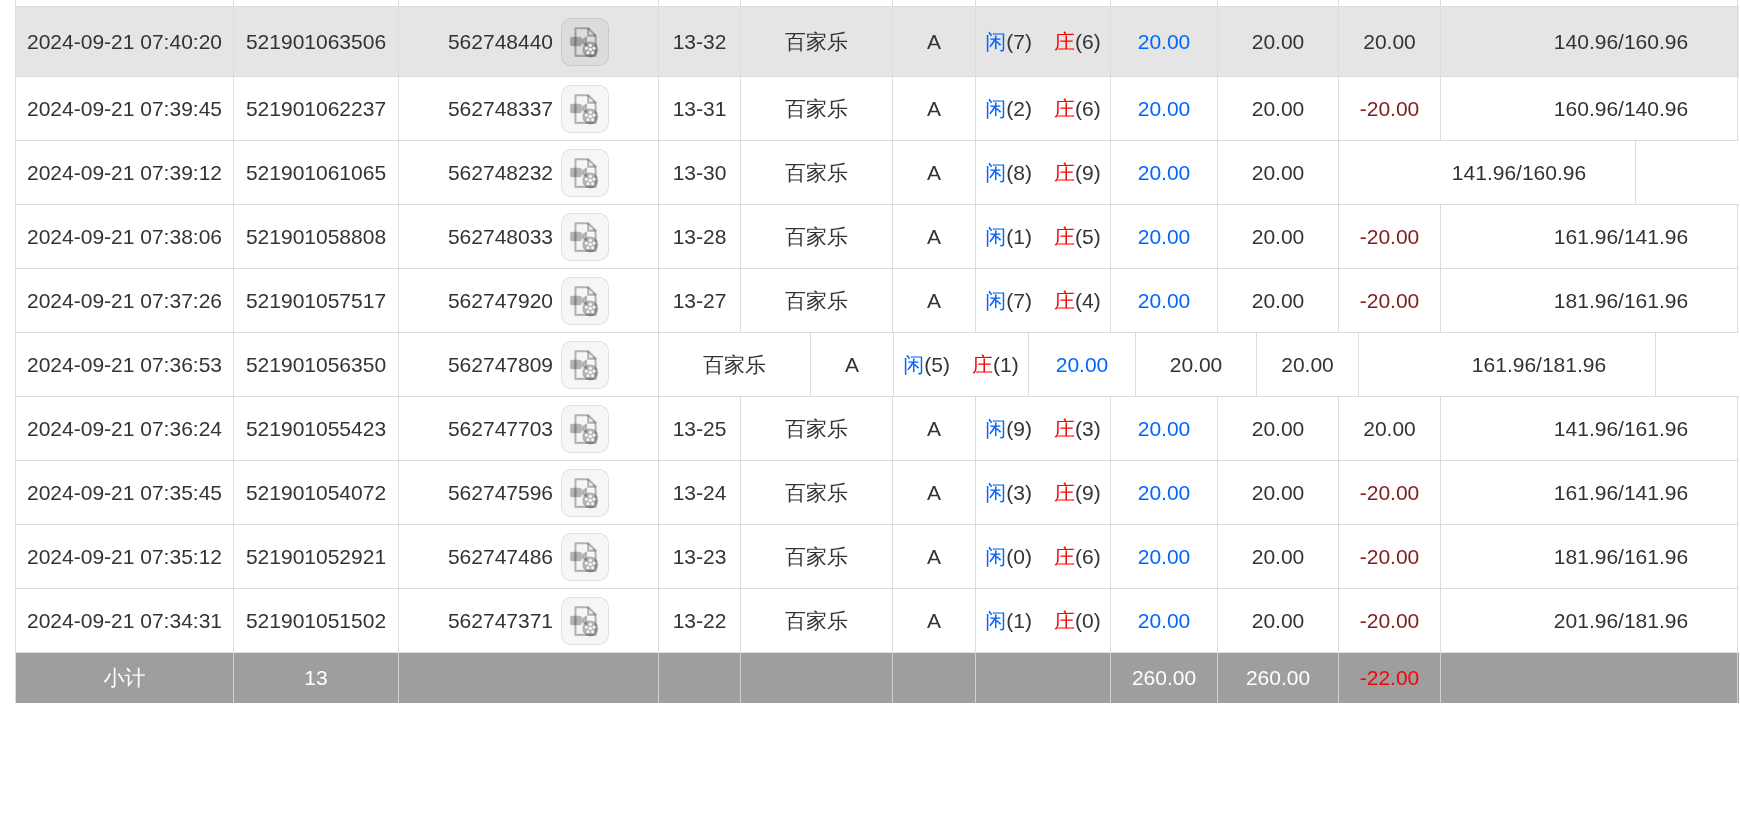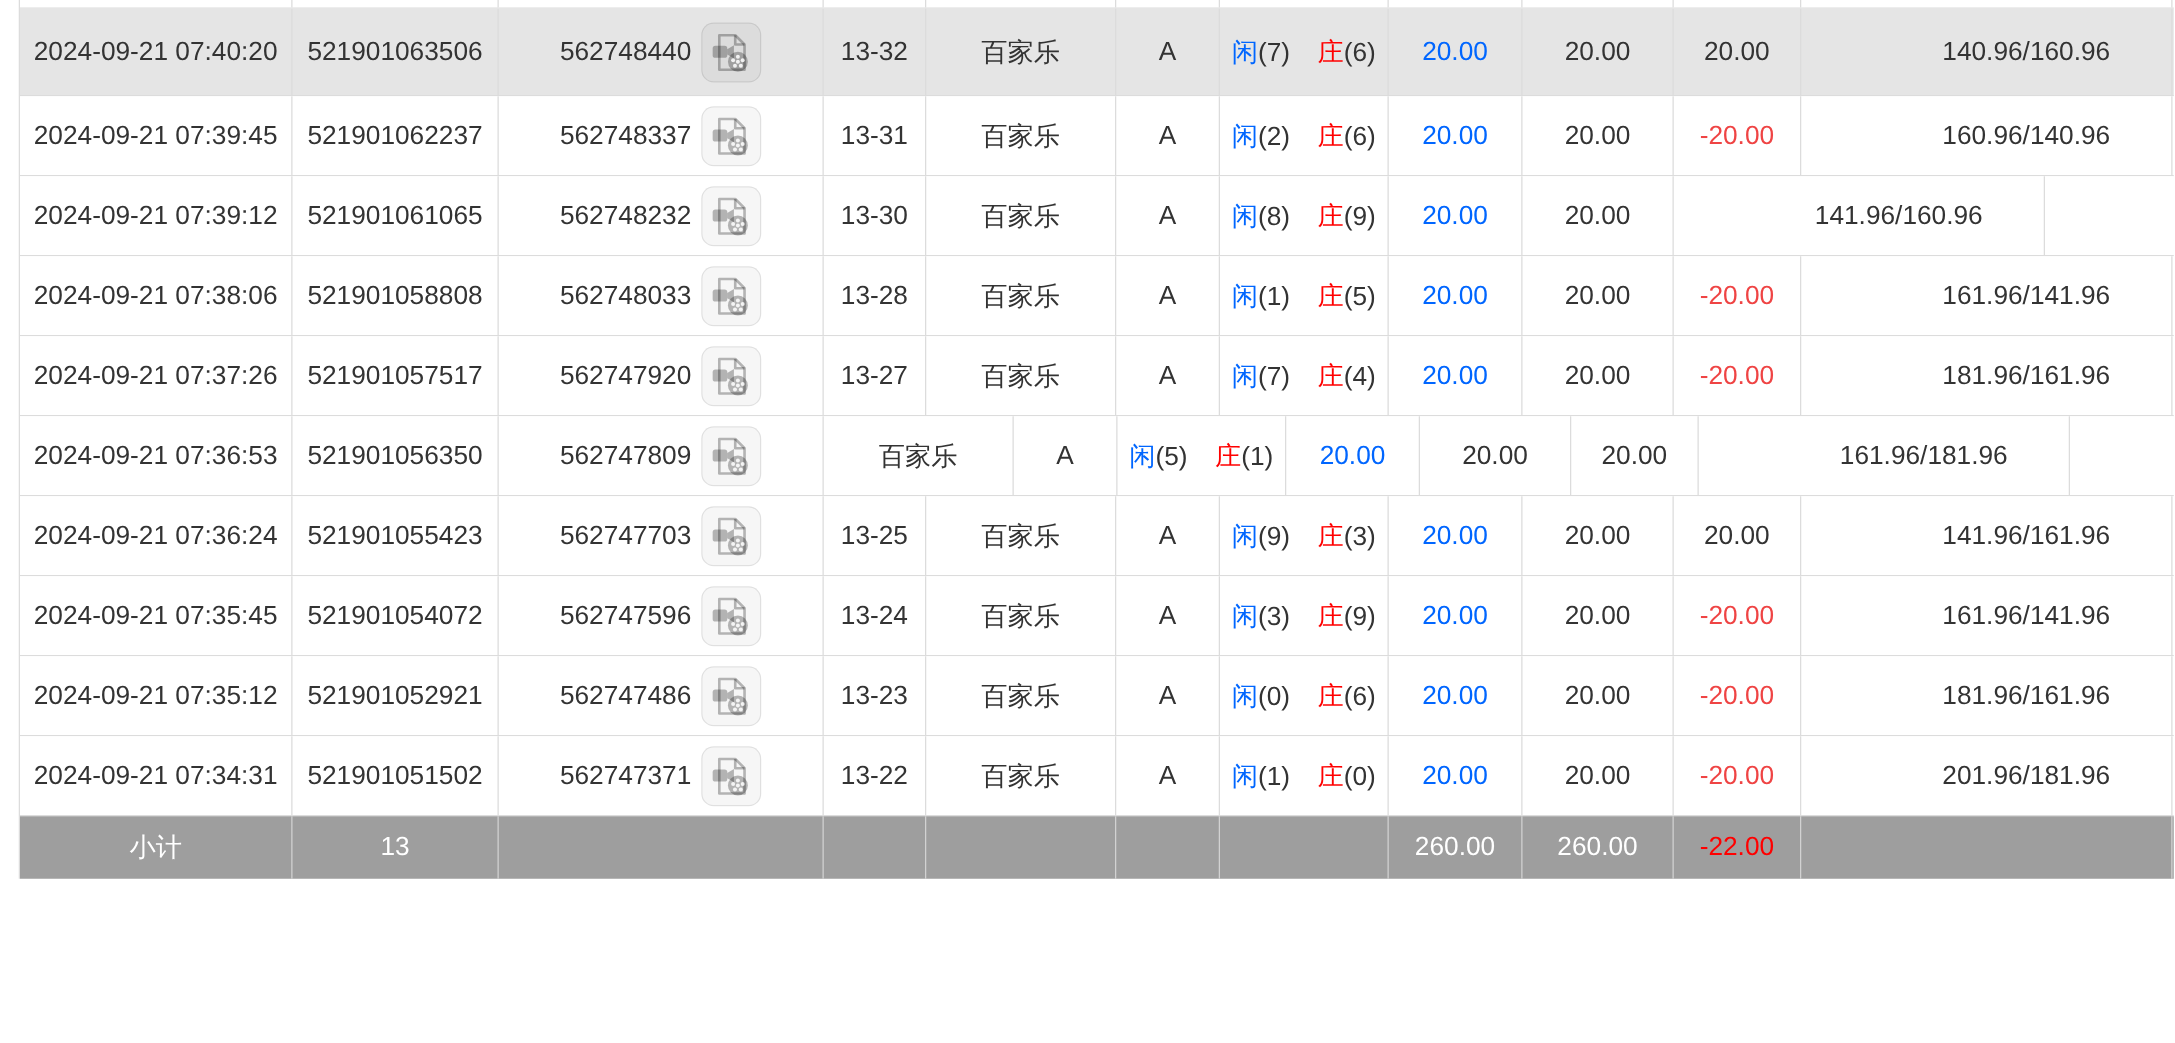--- a/index.html
+++ b/index.html
@@ -34,21 +34,21 @@
   .c-round{flex:0 0 82px;}
   .c-type{flex:0 0 152px;}
   .c-table{flex:0 0 83px;}
   .c-result{flex:0 0 135px;}
   .c-bet{flex:0 0 107px;}
   .c-valid{flex:0 0 121px;}
   .c-winloss{flex:0 0 102px;}
   .c-balance{flex:0 0 297px;padding-left:64px;}
   .blue{color:#0066ff;}
   .red{color:#ff0000;}
-  .neg{color:#ef4444;}
+  .neg{color:#7f1d1d;}
   .summary .neg{color:#ff0000;}
   .result-part{margin:0 11px;}
   .video-btn{
     width:48px;height:48px;border-radius:10px;flex:0 0 48px;
     background:rgba(0,0,0,0.035);border:1px solid rgba(0,0,0,0.09);
     display:flex;align-items:center;justify-content:center;
     padding:0;cursor:pointer;
   }
   .video-btn svg{display:block;}
 </style>

